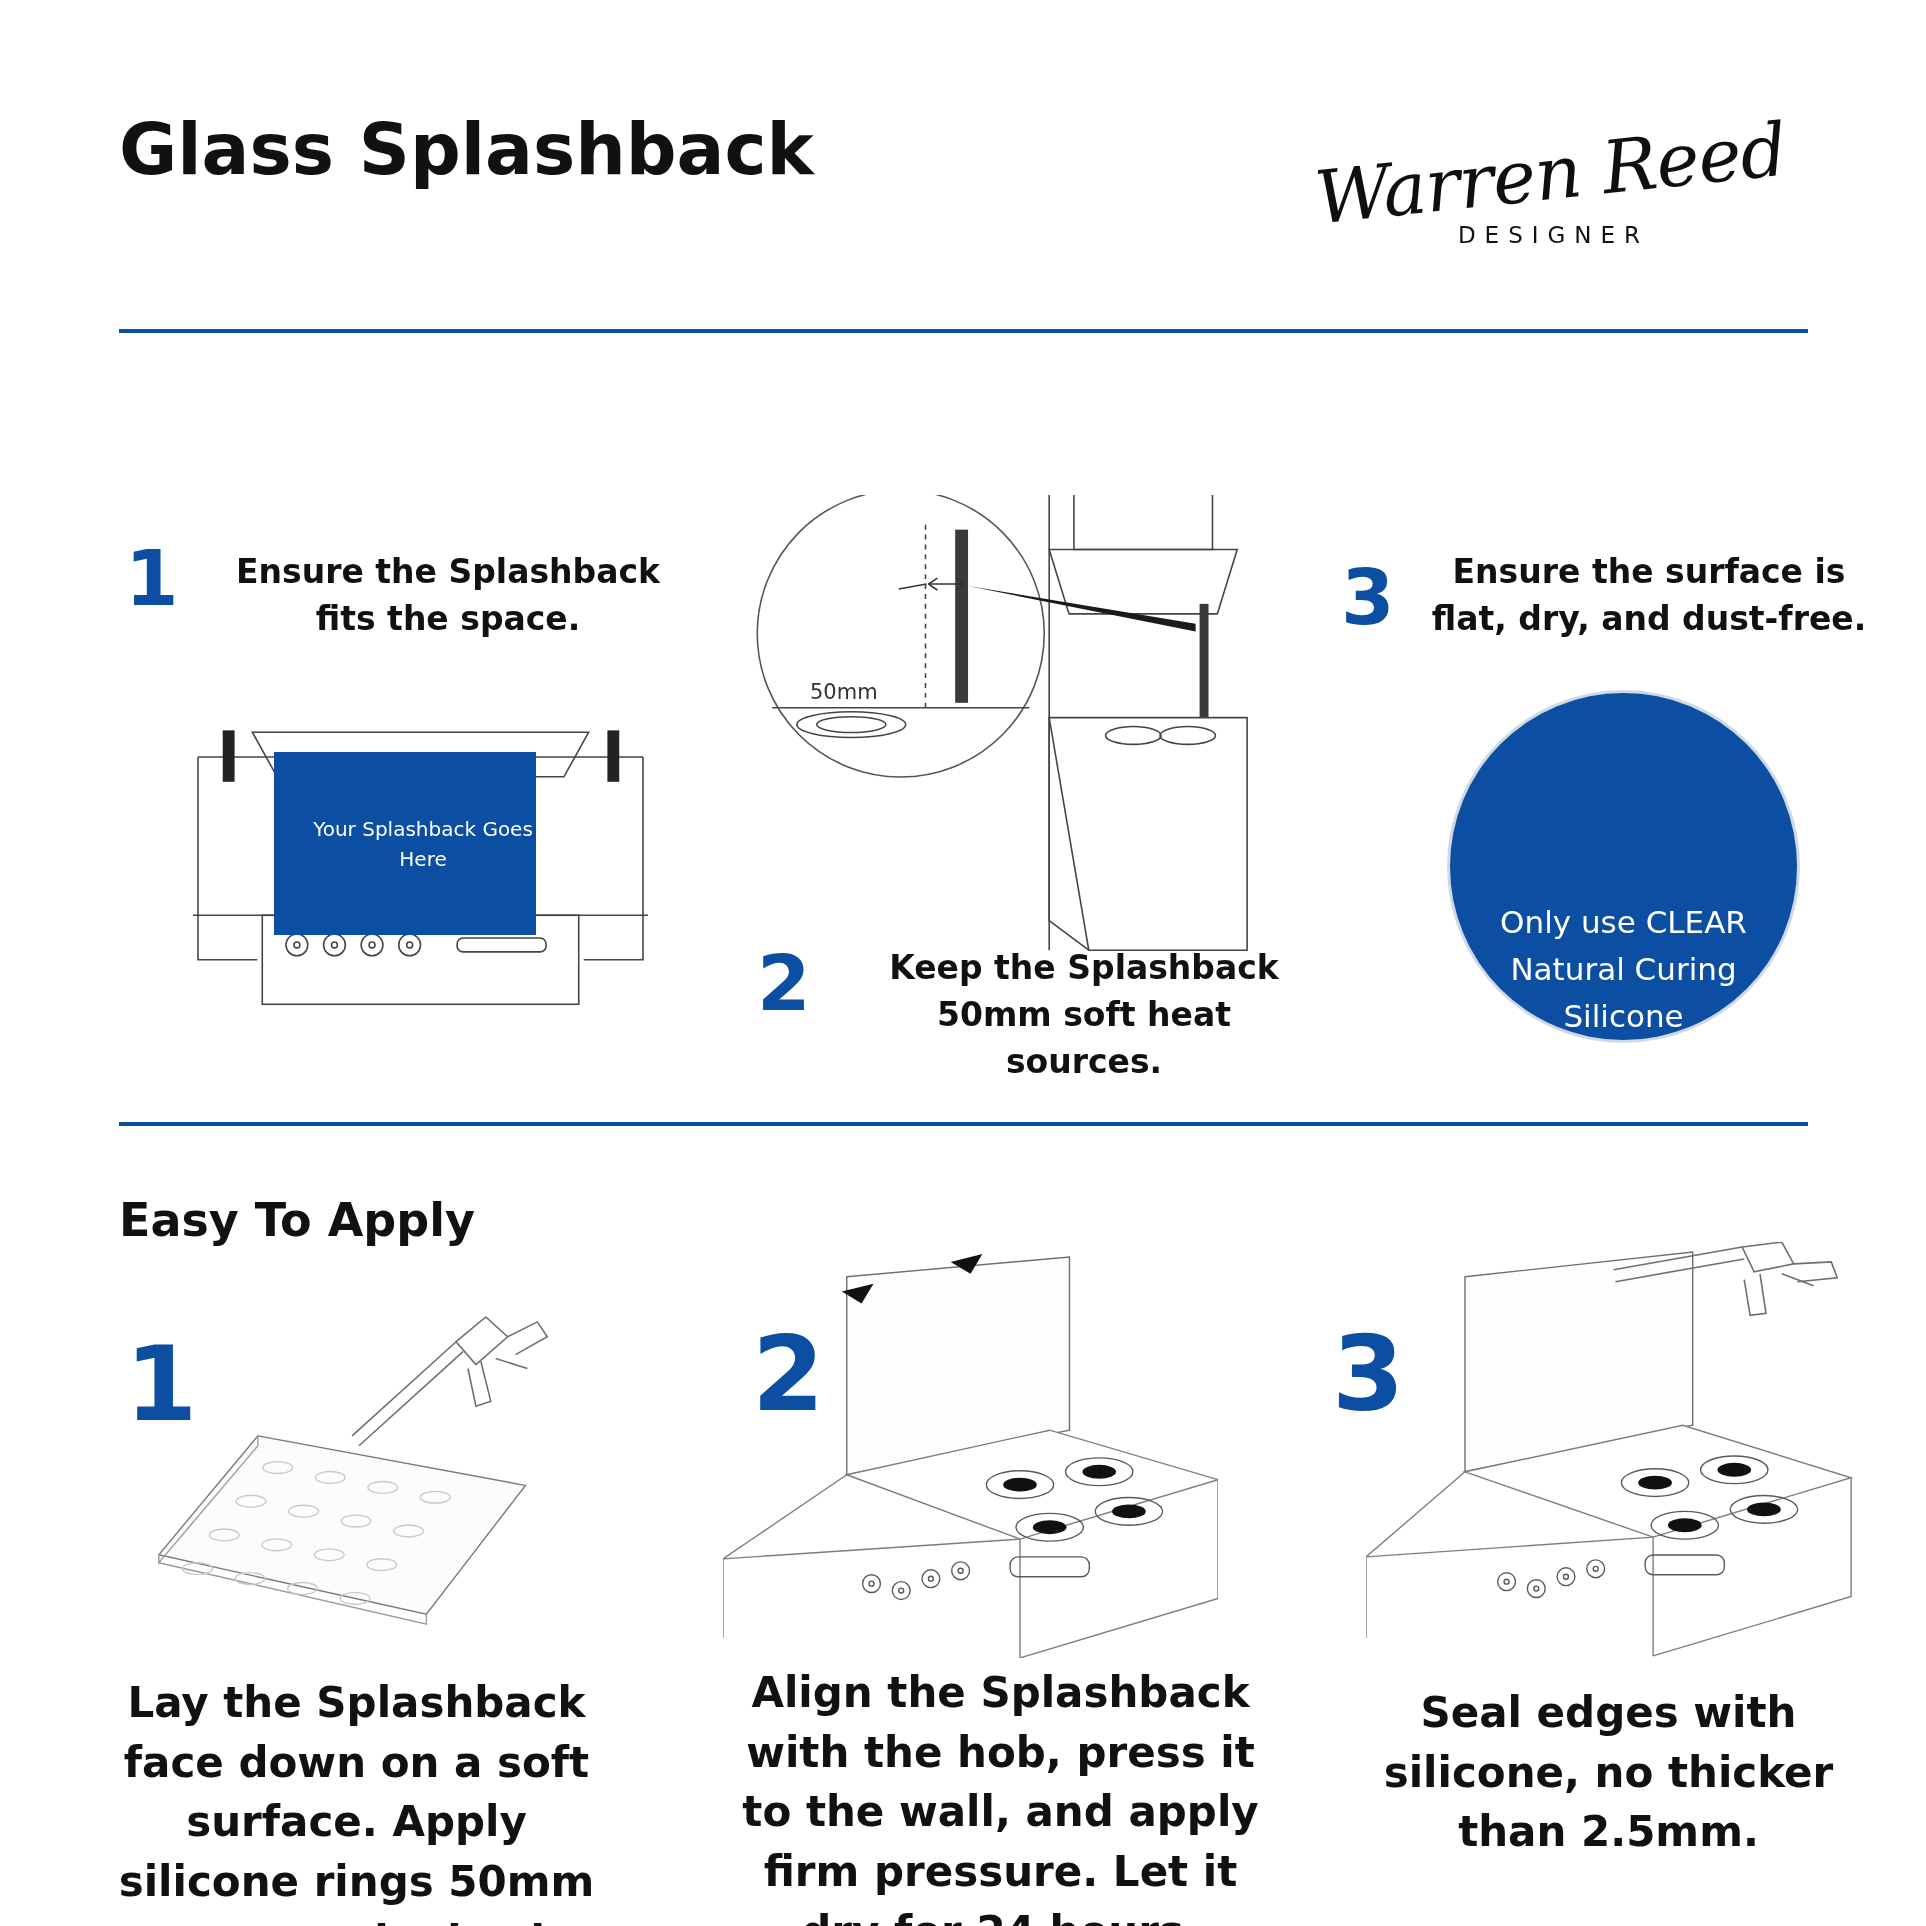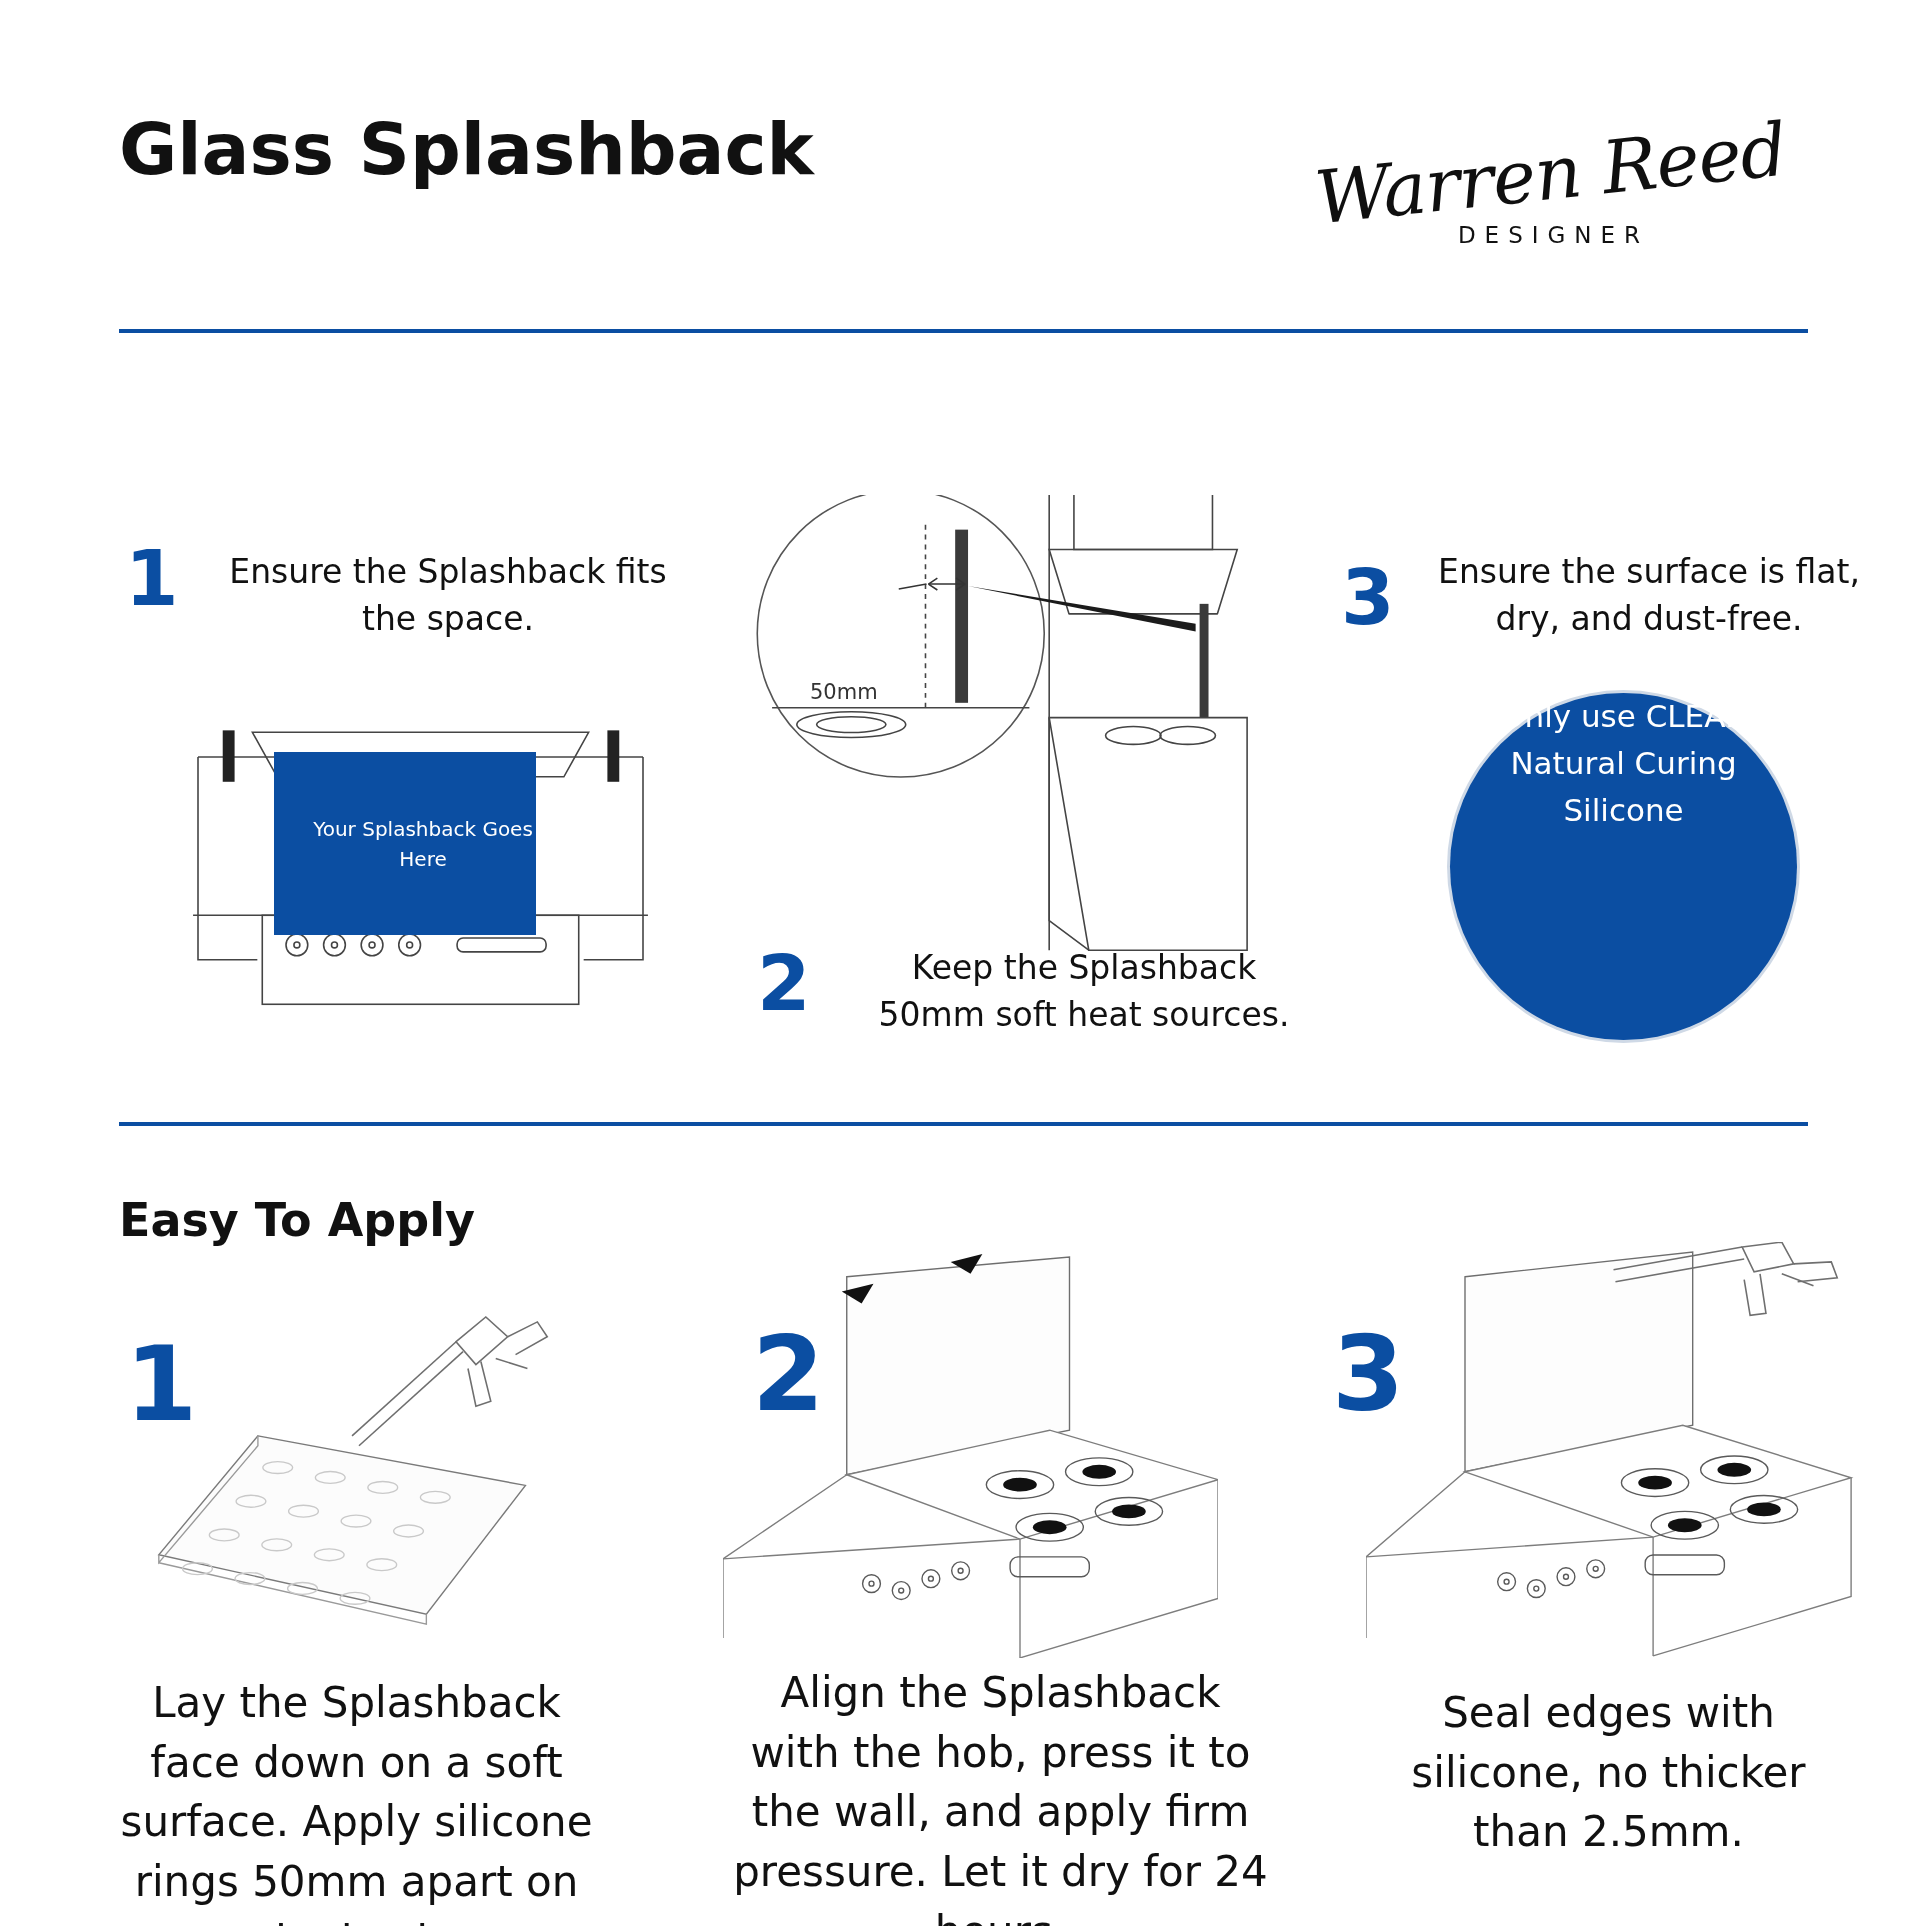--- a/index.html
+++ b/index.html
@@ -93,21 +93,21 @@
     color: #0b4ea2;
     font-weight: bold;
     line-height: 1;
   }
   .num-small { font-size: 77px; }
   .num-big { font-size: 104px; }
 
   
   .steptext {
     position: absolute;
-    font-weight: normal;
+    font-weight: bold;
     color: #111;
     text-align: center;
     line-height: 1.42;
   }
   .st-top { font-size: 33px; }
   .st-bottom { font-size: 42px; }
 
   
   .fig { position: absolute; }
 
@@ -123,21 +123,21 @@
     align-items: center;
     line-height: 1.5;
   }
 
   .blue-circle {
     position: absolute;
     border-radius: 50%;
     background: #0b4ea2;
     color: #fff;
     display: flex;
-    align-items: flex-start;
+    align-items: flex-end;
     justify-content: center;
     text-align: center;
     font-size: 31px;
     line-height: 1.52;
     box-shadow: 0 0 0 3px #cfd9e6;
   }
 
   .lbl-50mm {
     position: absolute;
     font-size: 21px;

